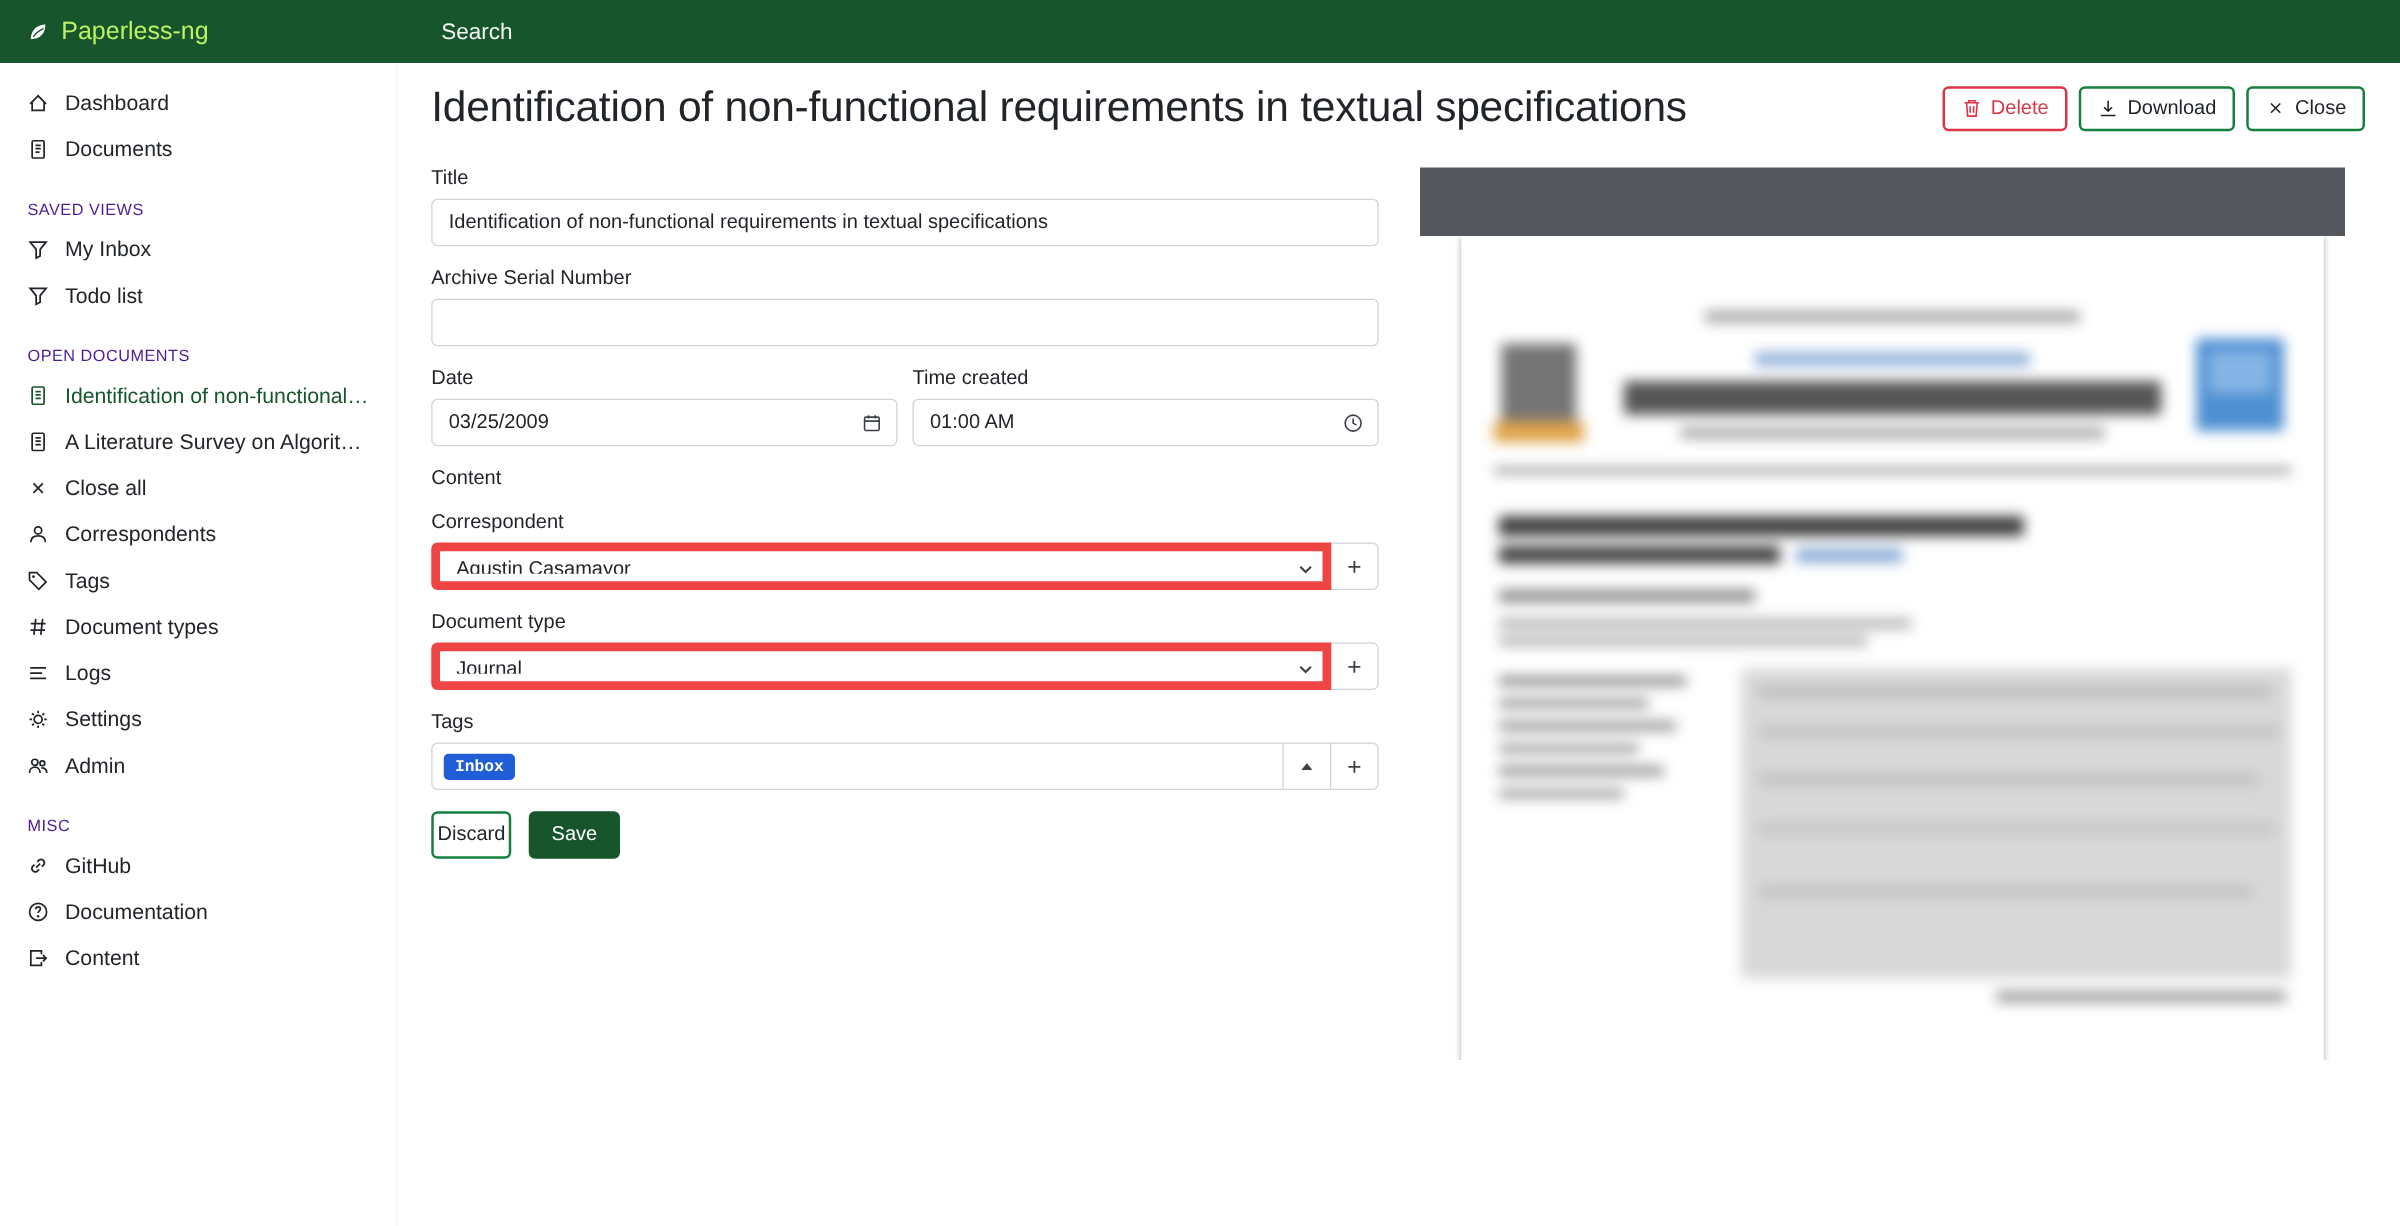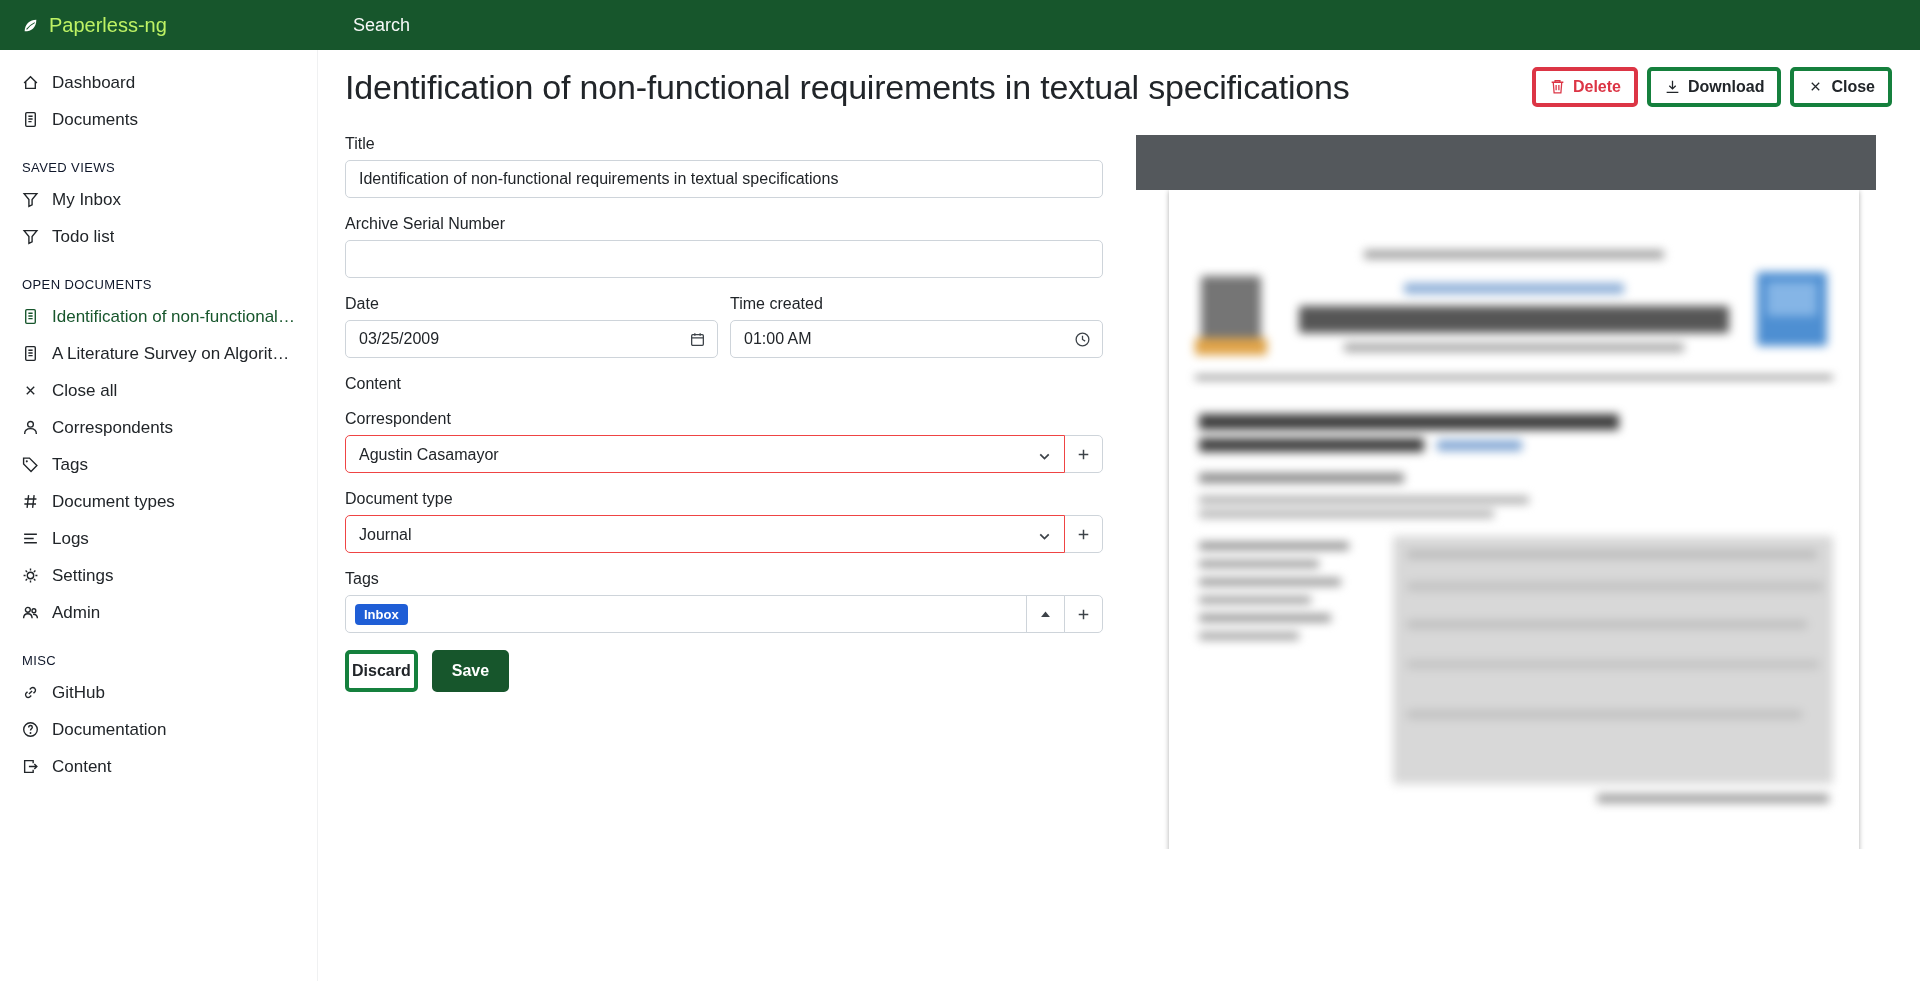--- a/index.html
+++ b/index.html
@@ -26,31 +26,31 @@
     color:#fff; font-size:18px; padding-left:8px; }
   .search-input::placeholder { color:rgba(255,255,255,.96); opacity:1; }
 
   
   .sidebar { position:fixed; top:50px; left:0; width:318px; bottom:0; background:#fff;
     border-right:1px solid #f0f1f2; padding-top:14px; overflow:hidden; z-index:10; }
   .nav-item { display:flex; align-items:center; gap:13px; padding:8px 22px; font-size:17px;
     color:#212529; cursor:pointer; line-height:21px; }
   .nav-item.active { color:#17562c; }
   .nav-label { white-space:nowrap; overflow:hidden; text-overflow:ellipsis; min-width:0; }
-  .section-title { padding:22px 22px 6px; font-size:13px; color:#0f172a; letter-spacing:.4px; }
+  .section-title { padding:22px 22px 6px; font-size:13px; color:#4c1d95; letter-spacing:.4px; }
   .ic { width:17px; height:17px; flex:0 0 17px; }
 
   
   .main { position:absolute; top:50px; left:318px; right:0; bottom:0; padding:17px 28px 0 27px; overflow:hidden; }
   .page-header { display:flex; justify-content:space-between; align-items:center; margin-bottom:28px; }
   h1 { font-size:34px; font-weight:400; letter-spacing:-.2px; color:#212529; }
   .header-actions { display:flex; gap:9px; flex:0 0 auto; }
   .btn { display:inline-flex; align-items:flex-start; gap:7px; font-size:16px; padding:7px 13px;
-    border-radius:5px; border:4px solid #15803d; background:#fff; color:#212529;
-    cursor:pointer; font-family:inherit; line-height:18px;font-weight:bold; }
+    border-radius:5px; border:2px solid #15803d; background:#fff; color:#212529;
+    cursor:pointer; font-family:inherit; line-height:18px; }
   .btn-delete { color:#dc3545; border-color:#dc3545; }
   .btn-save { background:#17562c; border-color:#17562c; color:#fff; padding:8px 16px; }
   .btn-discard { padding:8px 3px; }
 
   .content-row { display:flex; align-items:flex-start; }
   .form-col { width:758px; flex:0 0 758px; }
   .preview-col { width:755px; flex:0 0 755px; margin-left:33px; }
 
   
   .form-group { margin-bottom:17px; }
@@ -60,30 +60,30 @@
   textarea.form-control { height:132px; resize:none; line-height:24px; padding-top:8px;
     overflow-y:scroll; border-radius:5px; }
   .two-col { display:flex; gap:12px; }
   .two-col > div { flex:1; }
   .icon-field { position:relative; }
   .icon-field .field-icon { position:absolute; right:12px; top:11px; color:#3c4248; pointer-events:none; }
 
   .input-group { display:flex; align-items:stretch; }
   .select-wrap { position:relative; flex:1; min-width:0; }
   .select-wrap select { width:100%; height:38px; appearance:none; -webkit-appearance:none;
-    border:1px solid #ef4444; border-radius:5px 0 0 5px; padding:6px 34px 6px 13px;
+    border:7px solid #ef4444; border-radius:5px 0 0 5px; padding:6px 34px 6px 13px;
     font-size:16px; font-family:inherit; color:#212529; background:#fff; outline:none; }
   .select-wrap .chev { position:absolute; right:12px; top:13px; pointer-events:none; color:#3c4248; }
   .ig-btn { width:39px; flex:0 0 39px; border:1px solid #ced4da; background:#fff; margin-left:-1px;
     display:flex; align-items:center; justify-content:center; color:#3c4248; cursor:pointer; border-radius:0; }
   .ig-btn.last { border-radius:0 5px 5px 0; }
   .tags-box { flex:1; min-width:0; border:1px solid #ced4da; border-radius:5px 0 0 5px;
     display:flex; align-items:center; gap:6px; padding:0 9px; height:38px; background:#fff; }
   .tag-badge { background:#1f5ed6; color:#fff; font-size:13px; font-weight:700;
-    padding:3px 9px; border-radius:4px; line-height:15px; cursor:pointer; }
+    padding:3px 9px; border-radius:4px; line-height:15px; cursor:pointer;font-family:Liberation Mono, monospace; }
   .form-actions { display:flex; gap:14px; margin-top:15px; }
 
   
   .preview { height:714px; position:relative; }
   .pdf-toolbar { height:55px; background:#54585c; width:calc(100% - 15px); }
   .pdf-viewport { position:absolute; top:55px; left:0; right:0; bottom:0; overflow-y:scroll; background:#fff; }
   .pdf-scrollinner { height:8200px; }
   .pdf-page { width:690px; height:1060px; margin:0 auto; background:#fff; position:relative;
     overflow:hidden; box-shadow:0 1px 5px rgba(0,0,0,.32); }
   .pdf-blur { position:absolute; inset:0; filter:blur(5px); }

